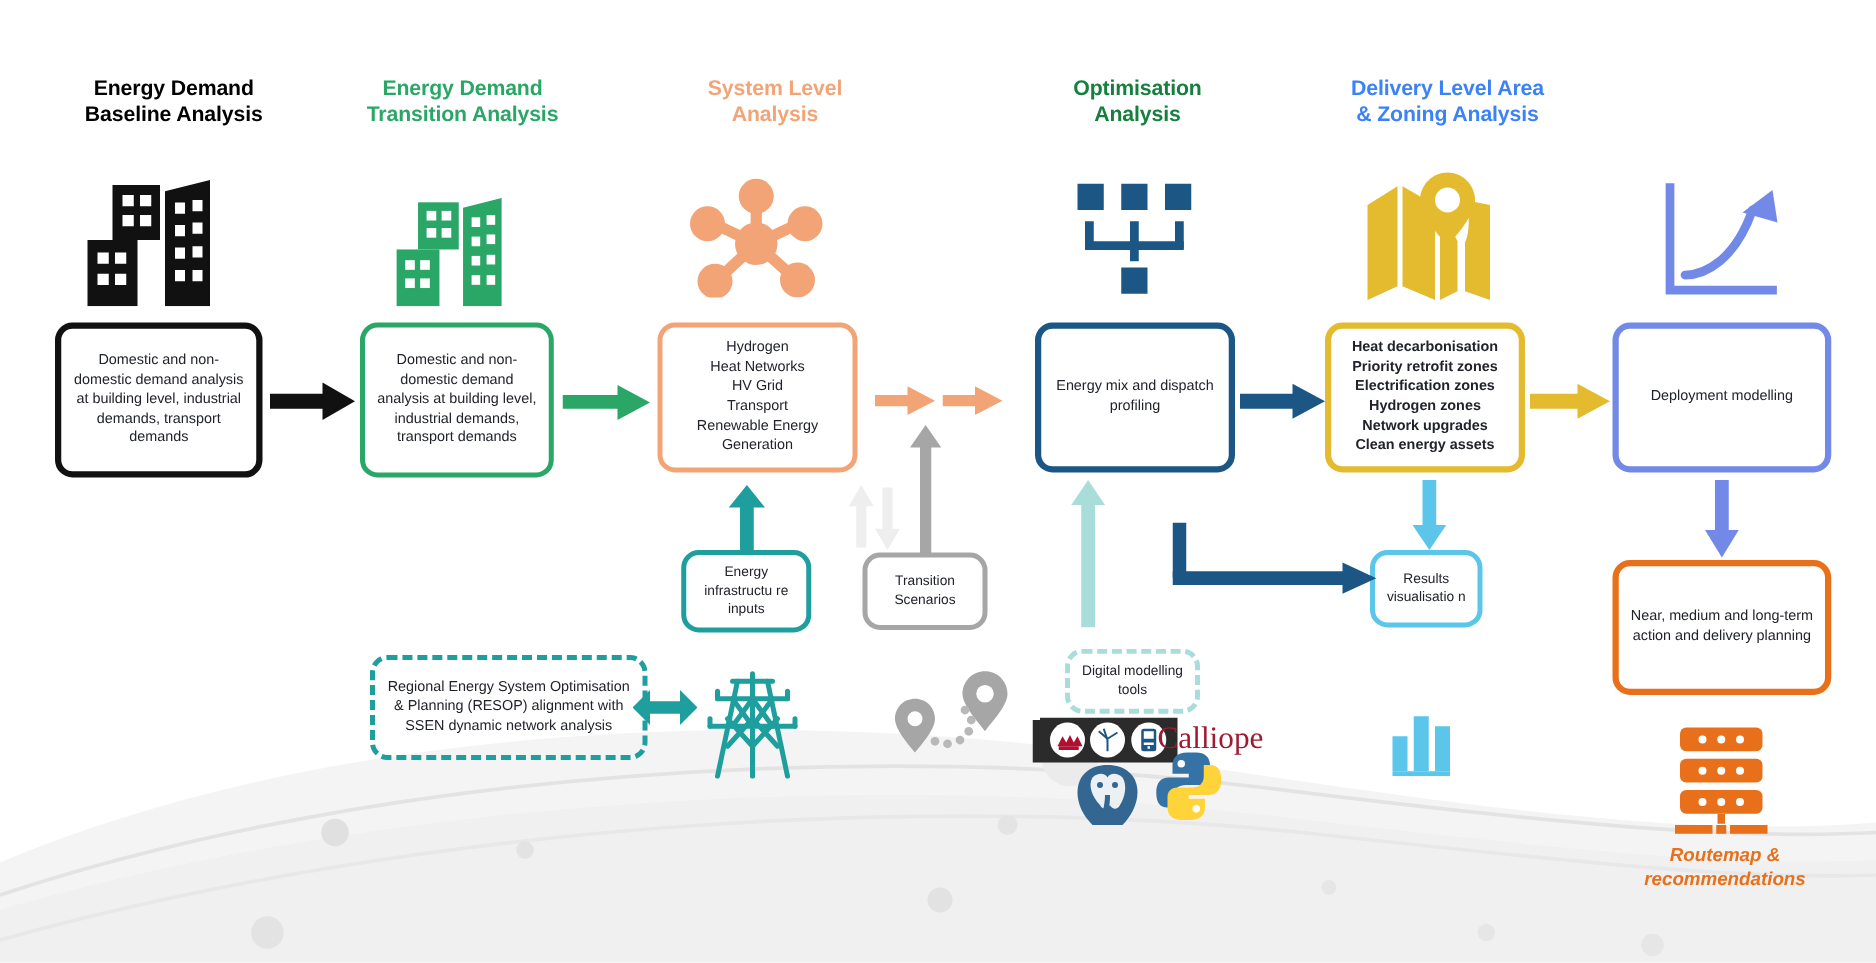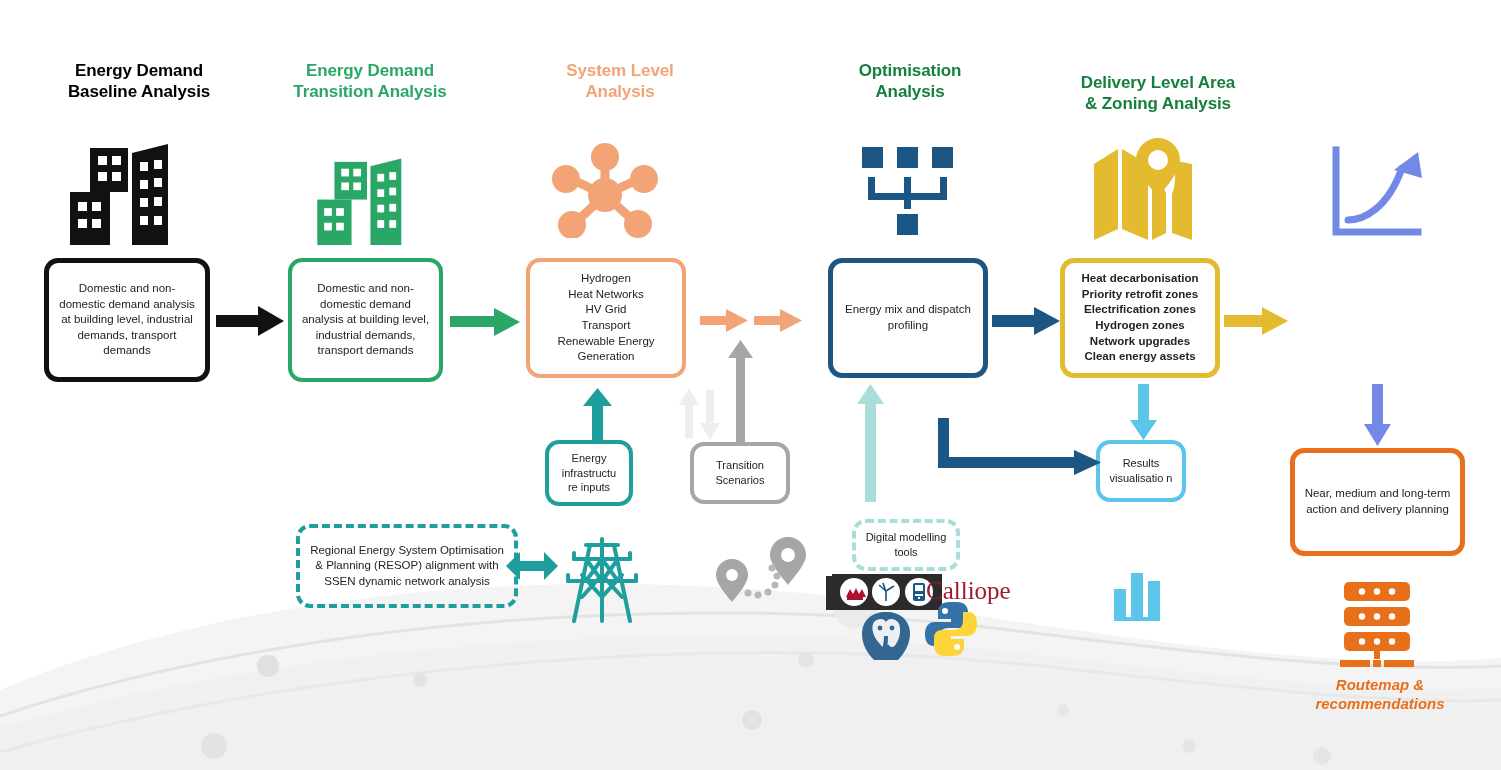--- a/index.html
+++ b/index.html
@@ -85,21 +85,21 @@
     <div>Transition Analysis</div>
   </div>
   <div class="col-head" style="left:530px; top:60px; width:180px; color:#f2a477;">
     <div>System Level</div>
     <div>Analysis</div>
   </div>
   <div class="col-head" style="left:825px; top:60px; width:170px; color:#15803d;">
     <div>Optimisation</div>
     <div>Analysis</div>
   </div>
-  <div class="col-head" style="left:1058px; top:72px; width:200px; color:#15803d;">
+  <div class="col-head" style="left:1058px; top:60px; width:200px; color:#3b82f6;">
     <div>Delivery Level Area</div>
     <div>&amp; Zoning Analysis</div>
   </div>
 
   <svg class="icon" style="left:68px; top:140px;" width="120" height="105" viewBox="0 0 120 105">
     <g fill="#111111">
       <rect x="22" y="8" width="38" height="44"></rect>
       <rect x="2" y="52" width="40" height="53"></rect>
       <path d="M64,13 L100,4 L100,105 L64,105 Z"></path>
       <g fill="#ffffff">
@@ -277,21 +277,21 @@
 
   <div class="rbox" style="left:526px; top:258px; width:160px; height:120px; border:4px solid #f2a477;">
     <span>Hydrogen
 Heat Networks
 HV Grid
 Transport
 Renewable Energy
 Generation</span>
   </div>
 
-  <div class="rbox small" style="left:545px; top:440px; width:88px; height:66px; border:4px solid #1f9e9e;">
+  <div class="rbox small" style="left:545px; top:440px; width:104px; height:66px; border:4px solid #1f9e9e;">
     <span>Energy infrastructu re inputs</span>
   </div>
 
   <div class="rbox small" style="left:690px; top:442px; width:100px; height:62px; border:4px solid #a6a6a6;">
     <span>Transition Scenarios</span>
   </div>
 
   <div class="rbox dashed" style="left:296px; top:524px; width:222px; height:84px; border:4px dashed #1f9e9e;">
     <span>Regional Energy System Optimisation &amp; Planning (RESOP) alignment with SSEN dynamic network analysis</span>
   </div>
@@ -310,20 +310,23 @@
 Electrification zones
 Hydrogen zones
 Network upgrades
 Clean energy assets</span>
   </div>
 
   <div class="rbox small" style="left:1096px; top:440px; width:90px; height:62px; border:4px solid #5bc6ea;">
     <span>Results visualisatio n</span>
   </div>
 
+  <div class="rbox" style="left:1290px; top:258px; width:175px; height:120px; border:5px solid #7389e8;">
+    <span>Deployment modelling</span>
+  </div>
 
   <div class="rbox" style="left:1290px; top:448px; width:175px; height:108px; border:5px solid #e8701a;">
     <span>Near, medium and long-term action and delivery planning</span>
   </div>
 
   <svg class="arrow" style="left:216px; top:300px;" width="70" height="44" viewBox="0 0 70 44">
     <g fill="#111111">
         <rect x="0" y="15" width="46" height="12"></rect>
         <path d="M42,6 L68,21 L42,36 Z"></path>
       </g>

